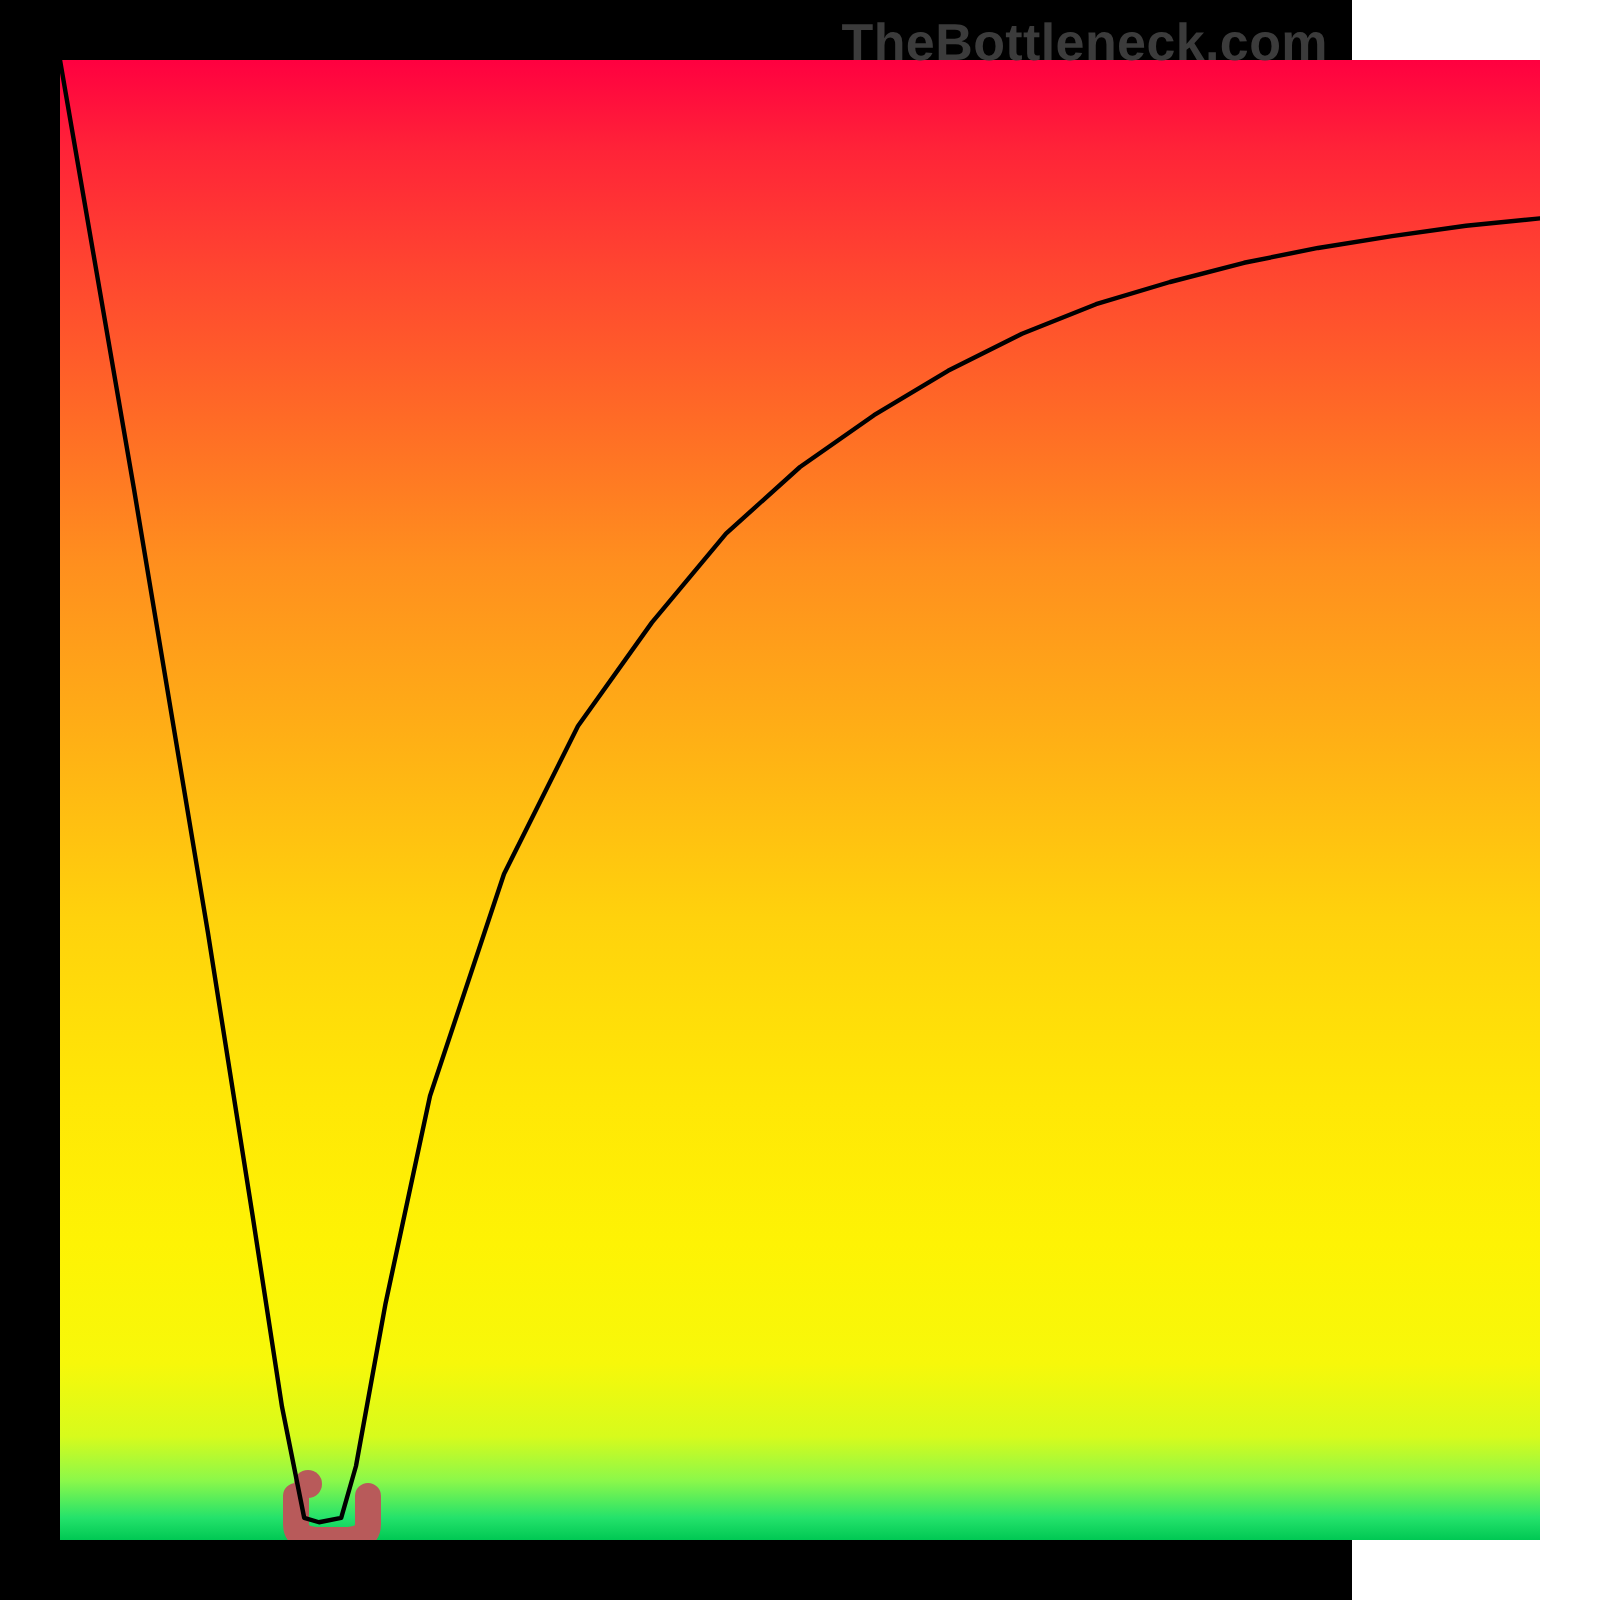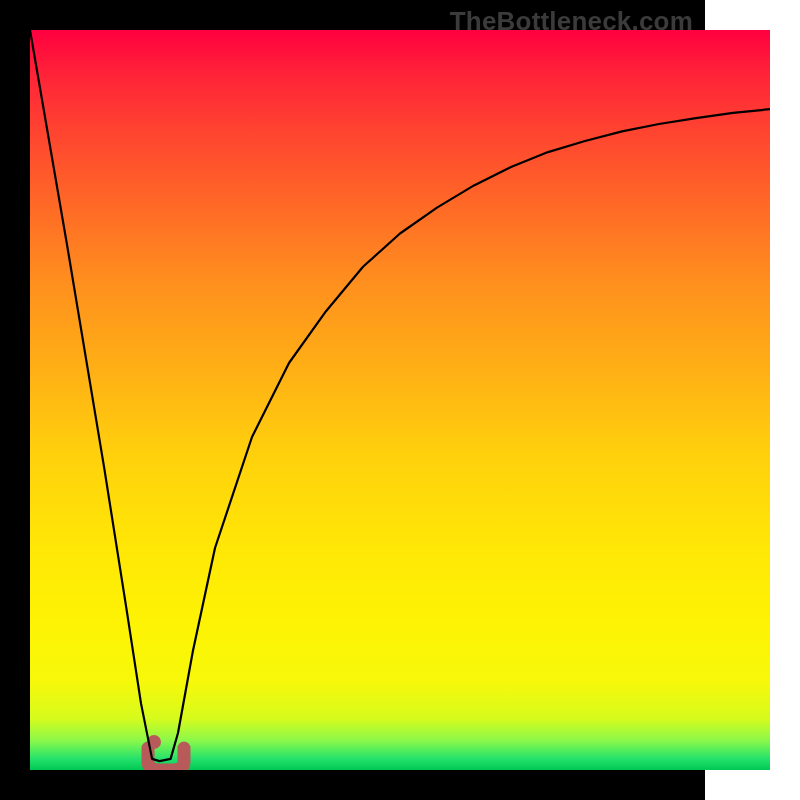--- a/index.html
+++ b/index.html
@@ -8,21 +8,20 @@
     width: 800px;
     height: 800px;
     overflow: hidden;
     font-family: Arial, Helvetica, sans-serif;
   }
   .frame {
     position: relative;
     width: 676px;
     height: 800px;
     background: #000;
-    padding-left: 29px;
   }
   .watermark {
     position: absolute;
     top: 6px;
     right: 12px;
     color: #3b3b3b;
     font-size: 26px;
     font-weight: 600;
     letter-spacing: 0.2px;
     z-index: 20;

